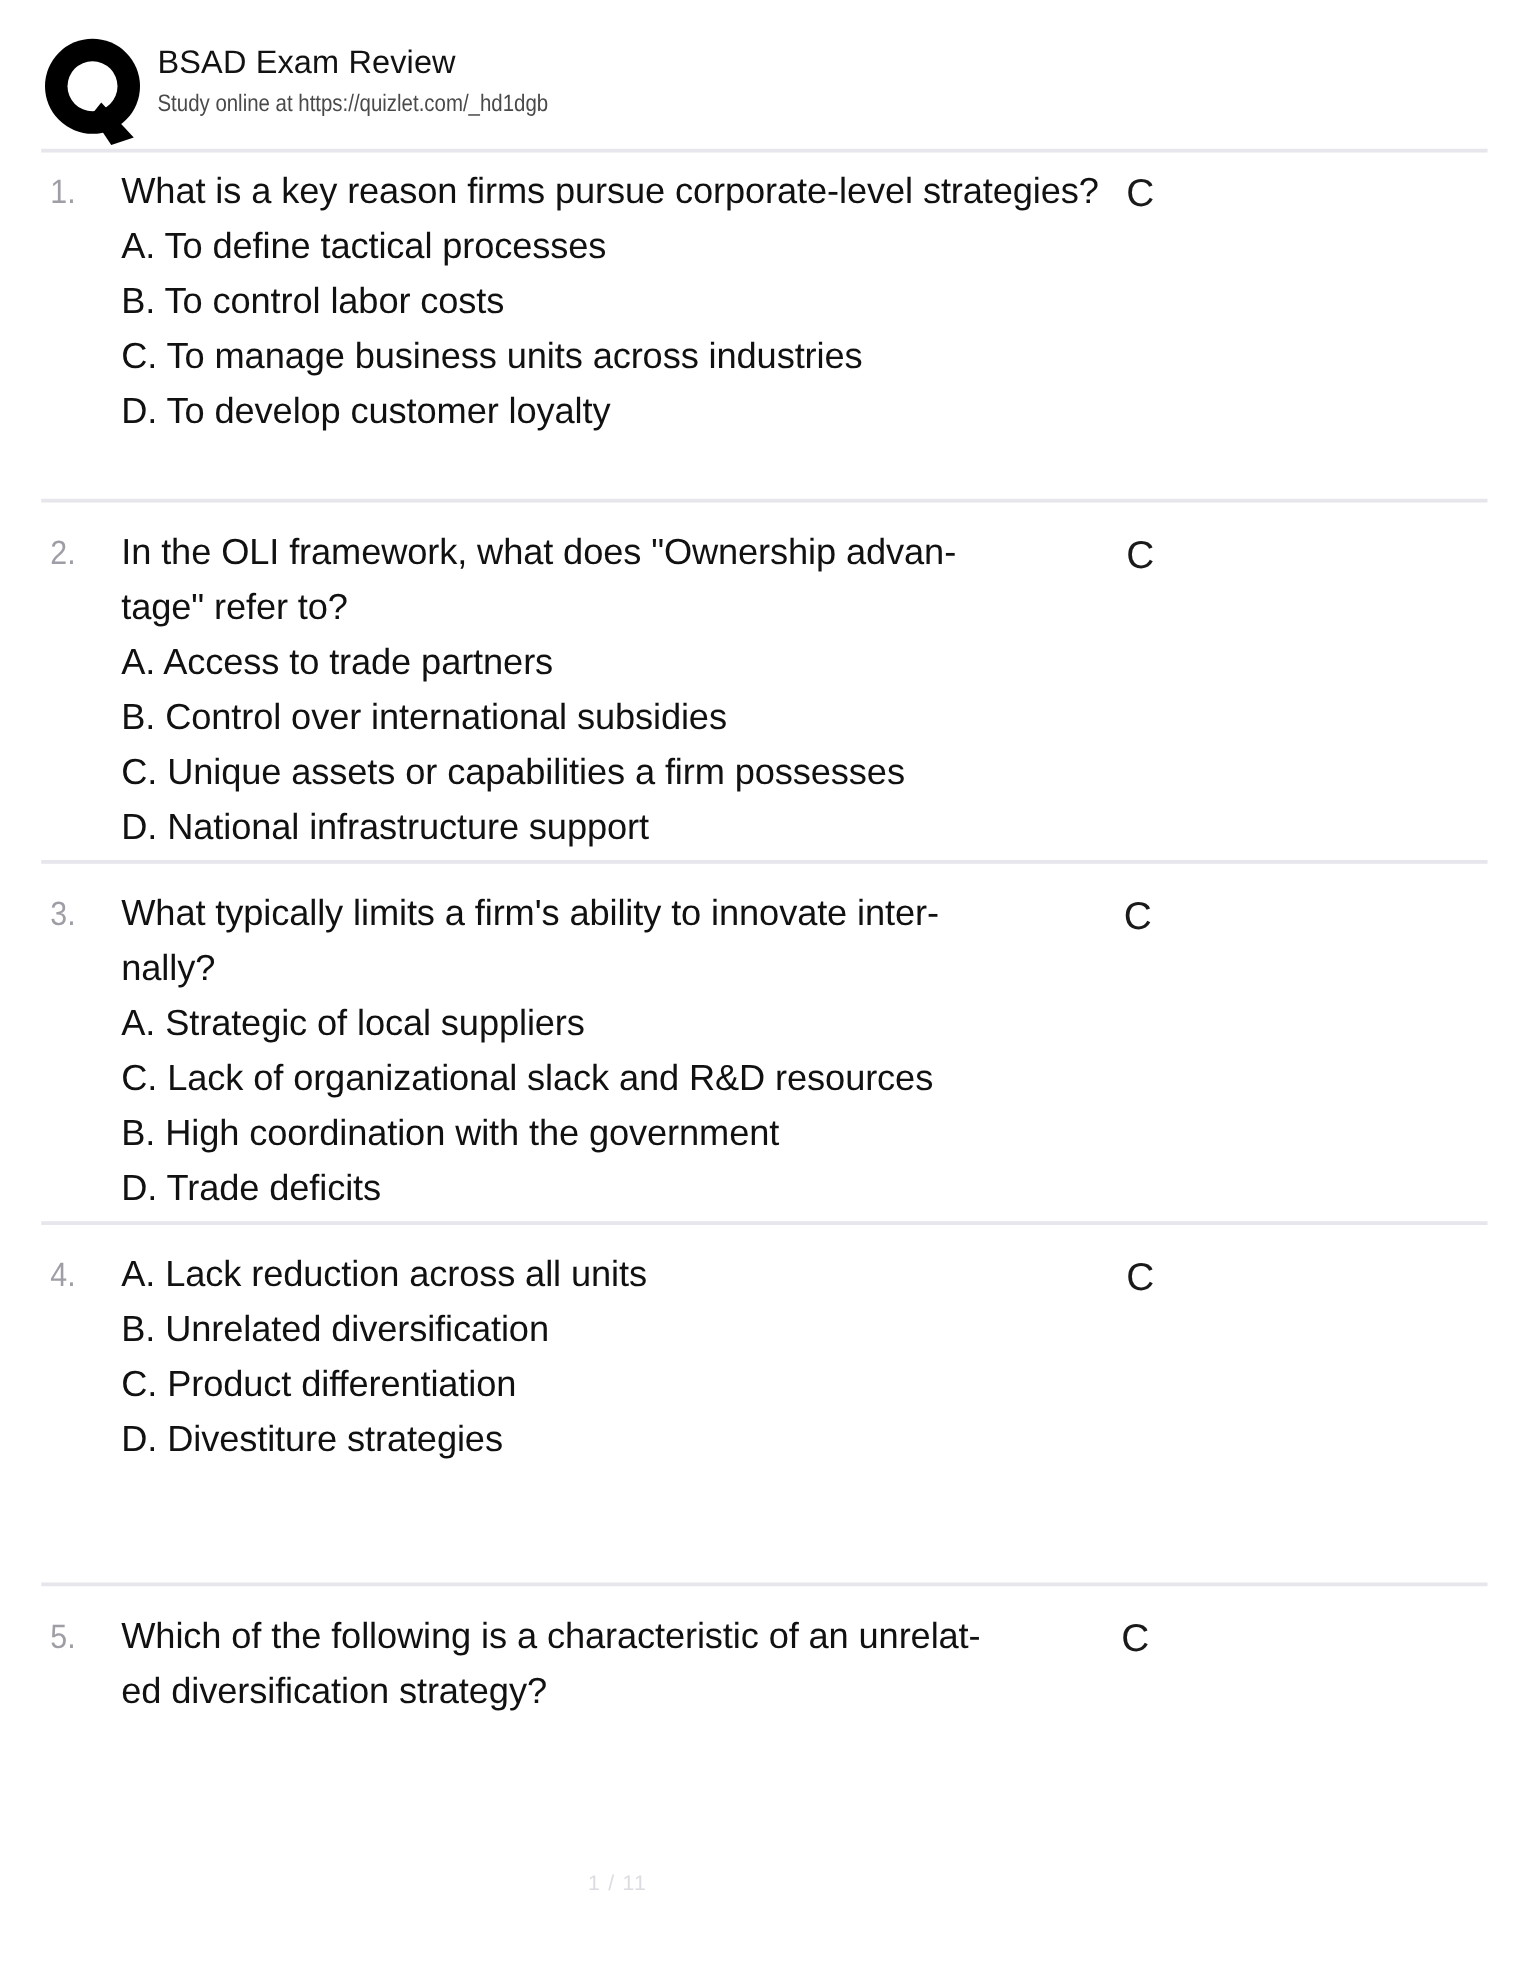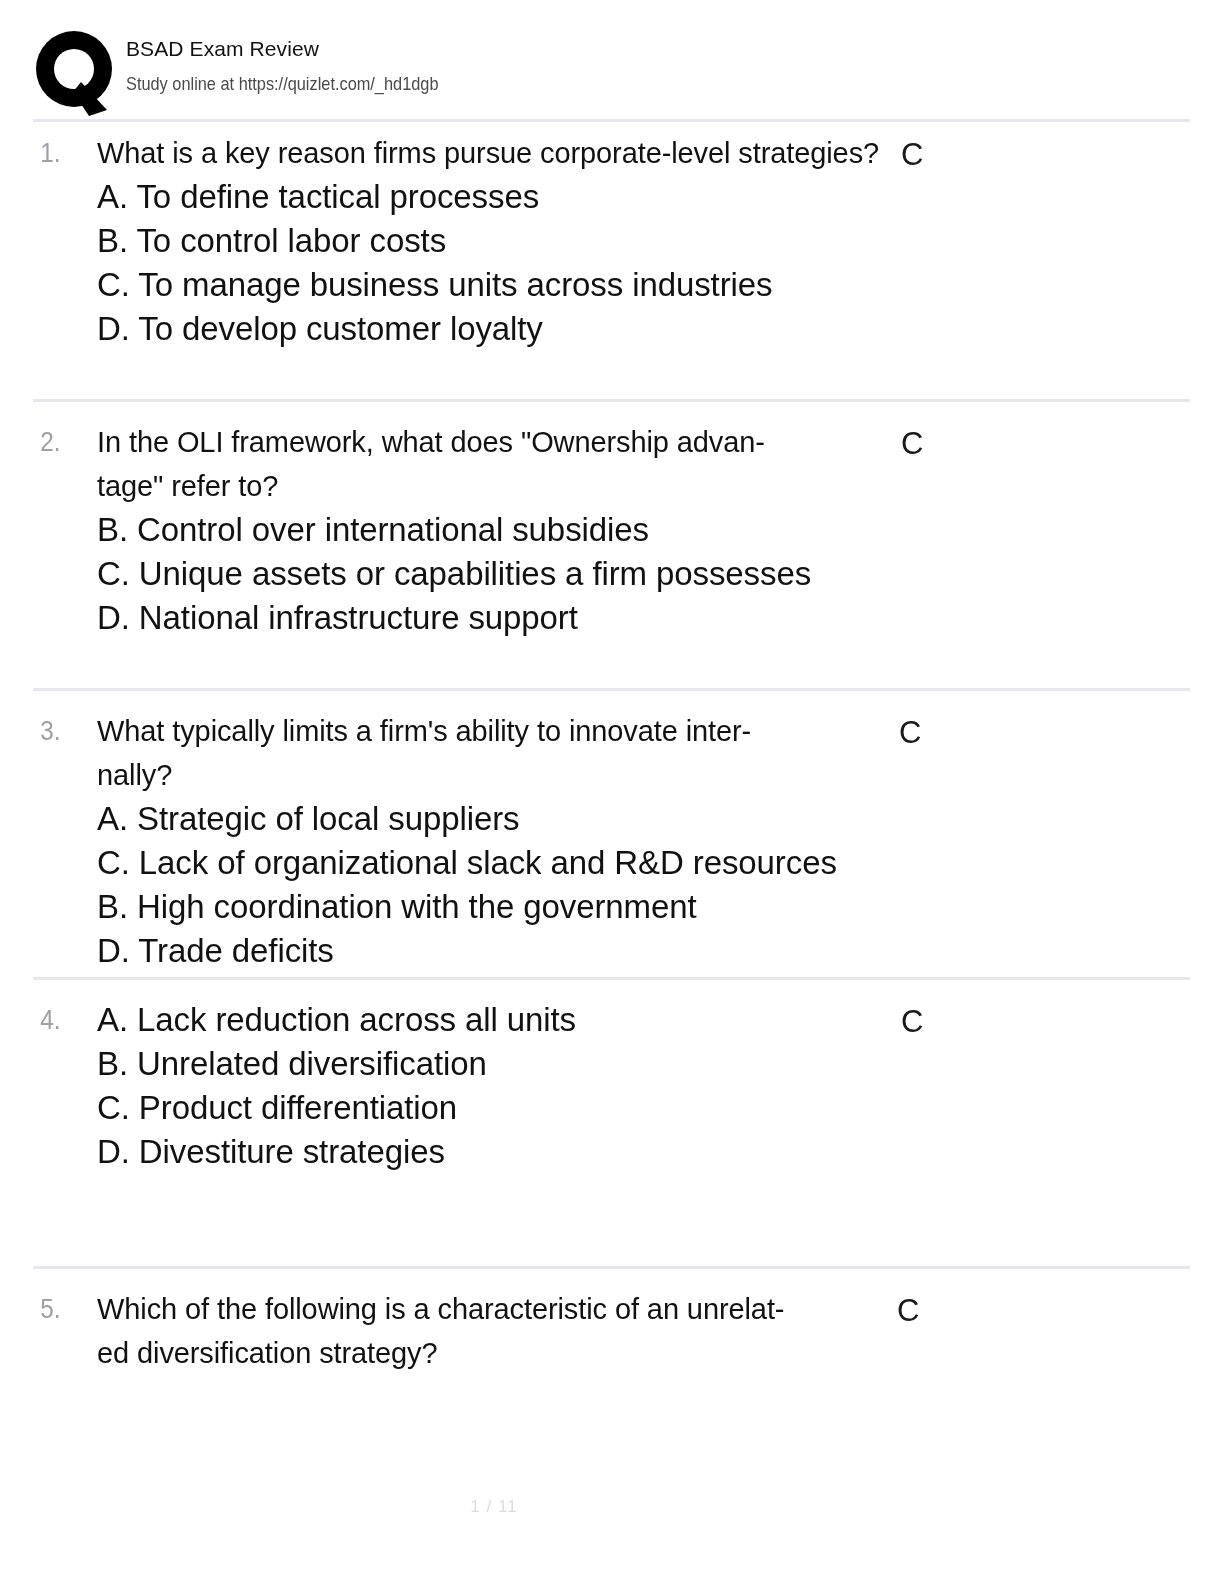--- a/index.html
+++ b/index.html
@@ -38,21 +38,21 @@
   }
 
   .logo-wrap svg { display: block; }
 
   .header-text {
     margin-left: 7px;
     padding-top: 4px;
   }
 
   .doc-title {
-    font-size: 21px;
+    font-size: 26px;
     line-height: 38px;
     color: #121212;
     font-weight: 400;
     letter-spacing: 0.1px;
     white-space: nowrap;
   }
 
   .doc-subtitle {
     font-size: 19px;
     line-height: 26px;
@@ -113,21 +113,21 @@
     letter-spacing: -0.1px;
     white-space: pre-line;
   }
 
   .q-options {
     list-style: none;
     margin-top: 0;
   }
 
   .q-option {
-    font-size: 33px;
+    font-size: 29px;
     line-height: 44px;
     color: #111111;
     font-weight: 400;
     letter-spacing: -0.1px;
     white-space: nowrap;
   }
 
   
   .answer-clip {
     position: absolute;
@@ -201,20 +201,21 @@
 
   <div class="rule" style="top:399px;"></div>
 
   <div class="question" style="top:420px;">
     <div class="q-inner">
       <div class="q-num">2.</div>
       <div class="q-body">
         <div class="q-prompt">In the OLI framework, what does "Ownership advan-
 tage" refer to?</div>
         <ul class="q-options">
+          <li class="q-option">A. Access to trade partners</li>
           <li class="q-option">B. Control over international subsidies</li>
           <li class="q-option">C. Unique assets or capabilities a firm possesses</li>
           <li class="q-option">D. National infrastructure support</li>
         </ul>
       </div>
       <div class="answer-clip" style="left:902px; top:4px;">
         <span>C</span>
       </div>
     </div>
   </div>

